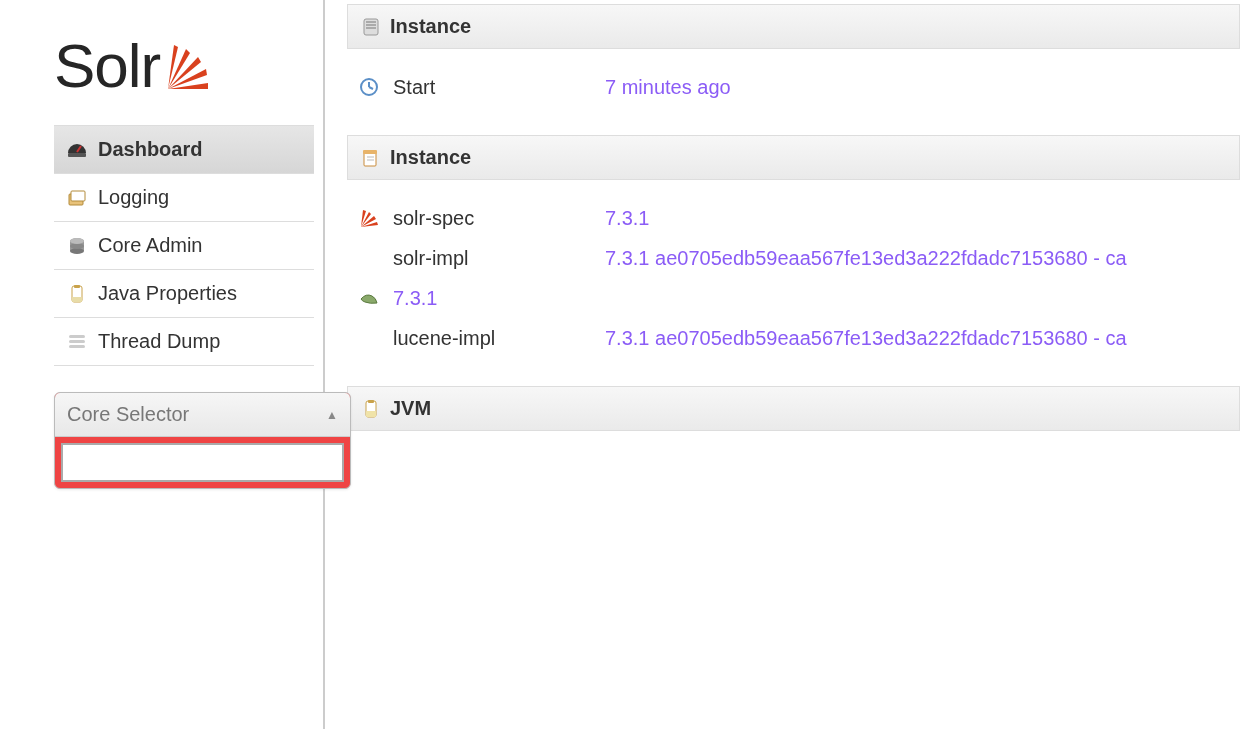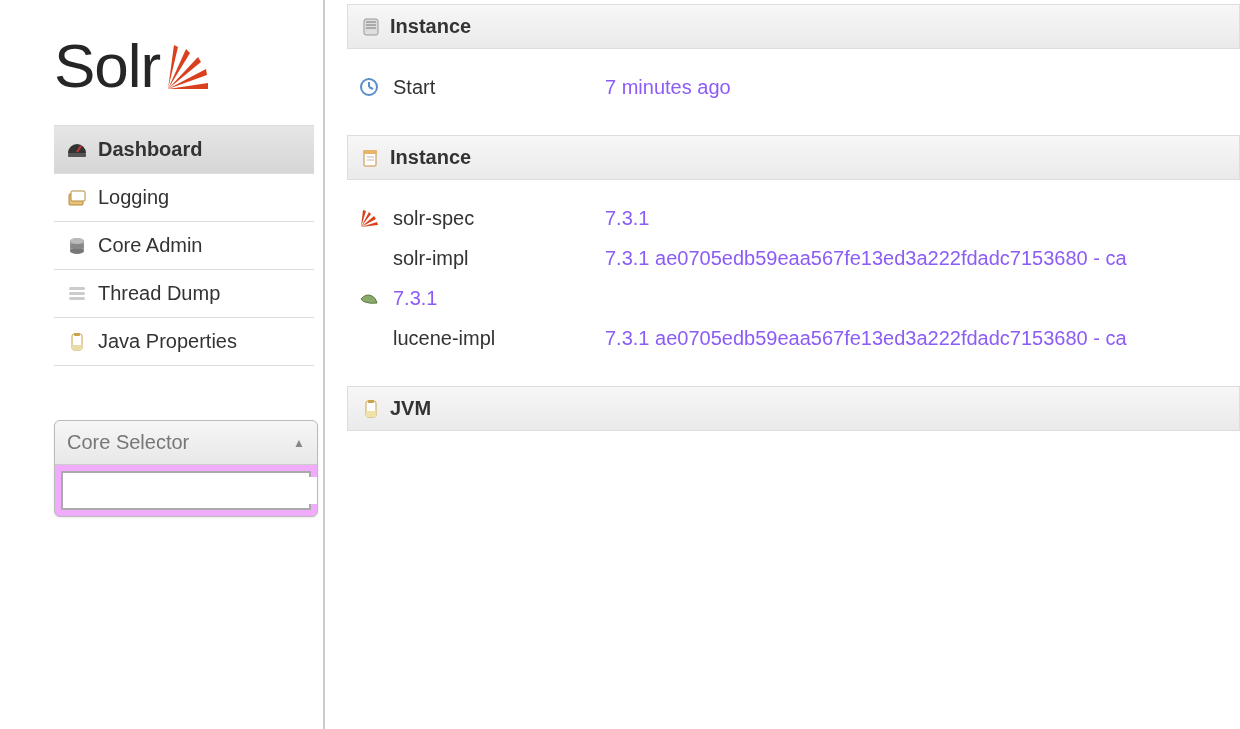--- a/index.html
+++ b/index.html
@@ -66,25 +66,25 @@
     width: 22px;
     height: 22px;
     display: flex;
     align-items: center;
     justify-content: center;
     flex-shrink: 0;
   }
   .nav-label { color: #333; }
 
   .core-selector {
-    margin: 54px 0 0 54px;
-    width: 264px;
+    margin: 26px 0 0 54px;
+    width: 297px;
     border: 1px solid #bbb;
     border-radius: 6px;
-    background: #f0abfc;
+    background: #ef4444;
     box-shadow: 0 1px 3px rgba(0,0,0,0.08);
     overflow: hidden;
   }
   .core-selector-header {
     background: linear-gradient(to bottom, #f6f6f6, #e8e8e8);
     padding: 10px 12px;
     color: #777;
     display: flex;
     justify-content: space-between;
     align-items: center;
@@ -229,36 +229,36 @@
             <ellipse cx="11" cy="16" rx="7" ry="3" fill="#777"></ellipse>
             <ellipse cx="11" cy="11" rx="7" ry="3" fill="#888"></ellipse>
             <ellipse cx="11" cy="6" rx="7" ry="3" fill="#bbb"></ellipse>
           </svg>
         </span>
         <span class="nav-label">Core Admin</span>
       </div>
       <div class="nav-item">
         <span class="nav-icon">
           <svg viewBox="0 0 22 22" width="22" height="22">
+            <rect x="6" y="3" width="10" height="16" rx="2" fill="#fff" stroke="#c9a24a"></rect>
+            <rect x="6" y="14" width="10" height="5" rx="1" fill="#e8dca8"></rect>
+            <rect x="8" y="2" width="6" height="3" rx="1" fill="#c9a24a"></rect>
+          </svg>
+        </span>
+        <span class="nav-label">Java Properties</span>
+      </div>
+      <div class="nav-item">
+        <span class="nav-icon">
+          <svg viewBox="0 0 22 22" width="22" height="22">
             <rect x="3" y="4" width="16" height="3" rx="1.5" fill="#ccc"></rect>
             <rect x="3" y="9" width="16" height="3" rx="1.5" fill="#ccc"></rect>
             <rect x="3" y="14" width="16" height="3" rx="1.5" fill="#ccc"></rect>
           </svg>
         </span>
         <span class="nav-label">Thread Dump</span>
-      </div>
-      <div class="nav-item">
-        <span class="nav-icon">
-          <svg viewBox="0 0 22 22" width="22" height="22">
-            <rect x="6" y="3" width="10" height="16" rx="2" fill="#fff" stroke="#c9a24a"></rect>
-            <rect x="6" y="14" width="10" height="5" rx="1" fill="#e8dca8"></rect>
-            <rect x="8" y="2" width="6" height="3" rx="1" fill="#c9a24a"></rect>
-          </svg>
-        </span>
-        <span class="nav-label">Java Properties</span>
       </div>
     </div>
 
     <div class="core-selector">
       <div class="core-selector-header">
         <span>Core Selector</span>
         <span class="caret">▲</span>
       </div>
       <div class="core-search">
         <input type="text" placeholder="" style="">

